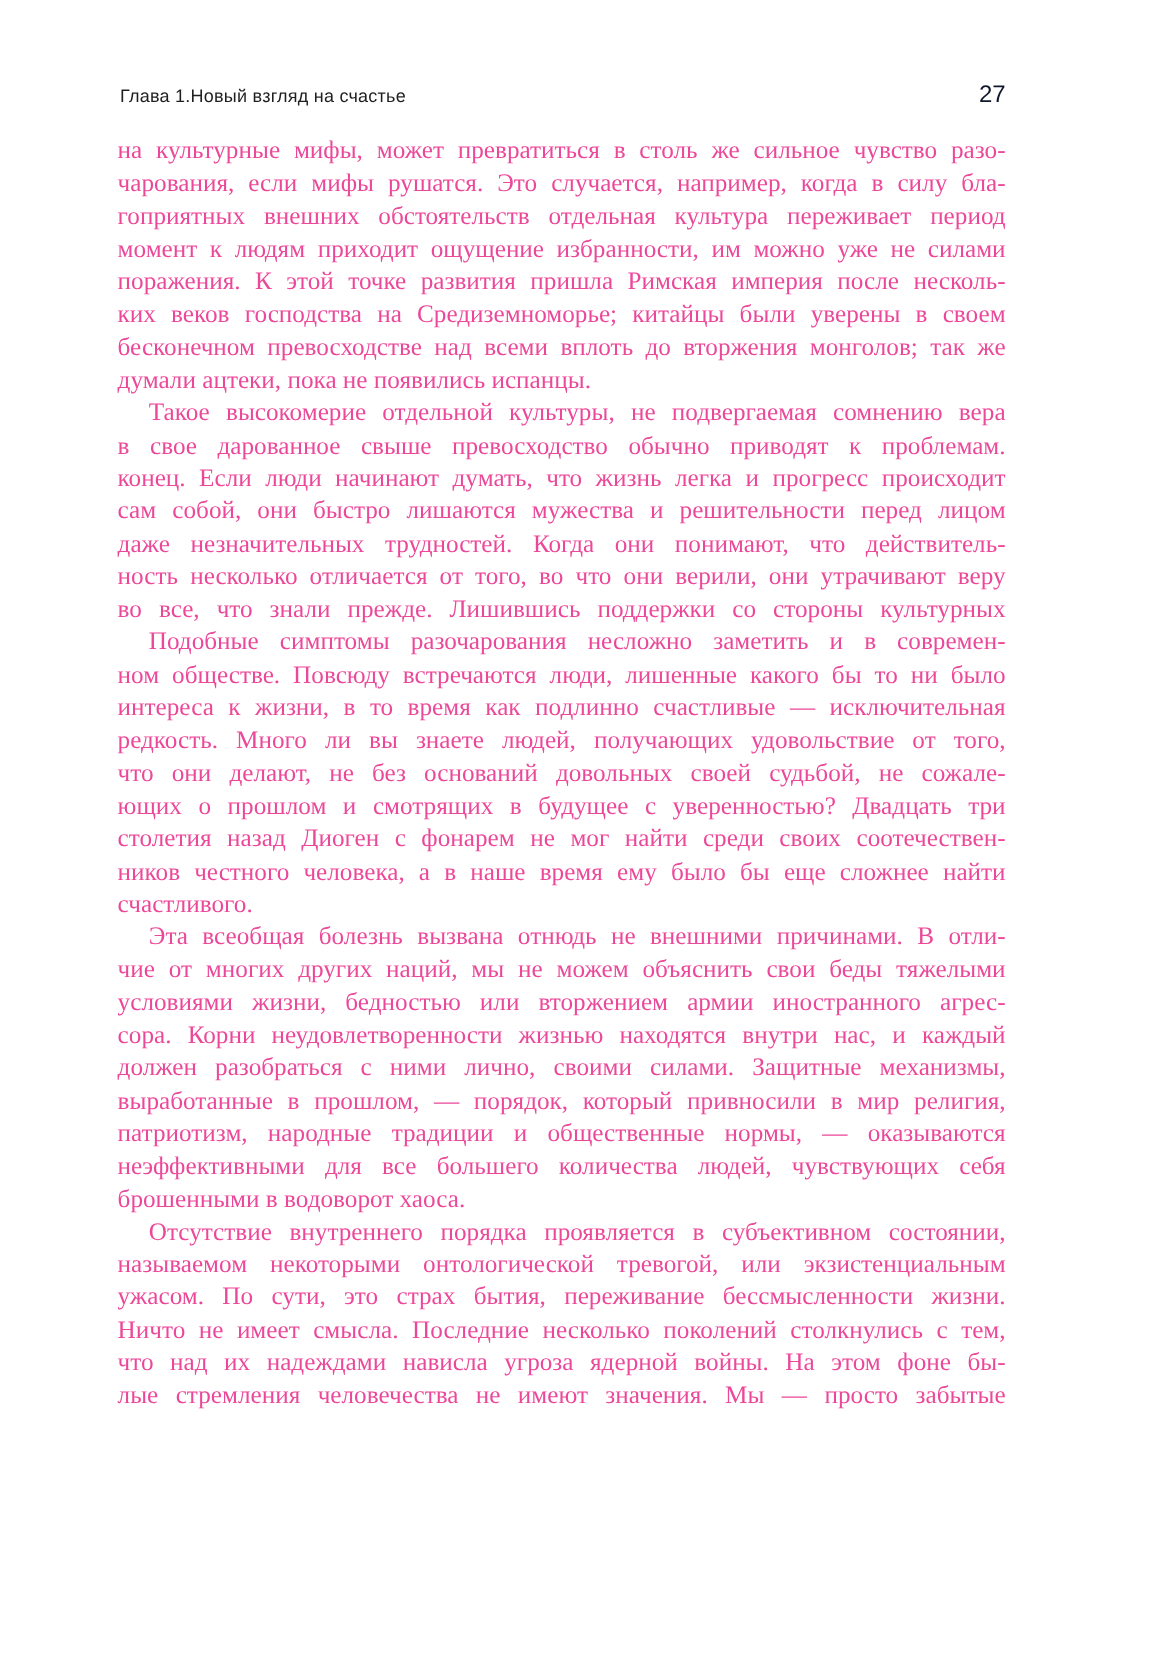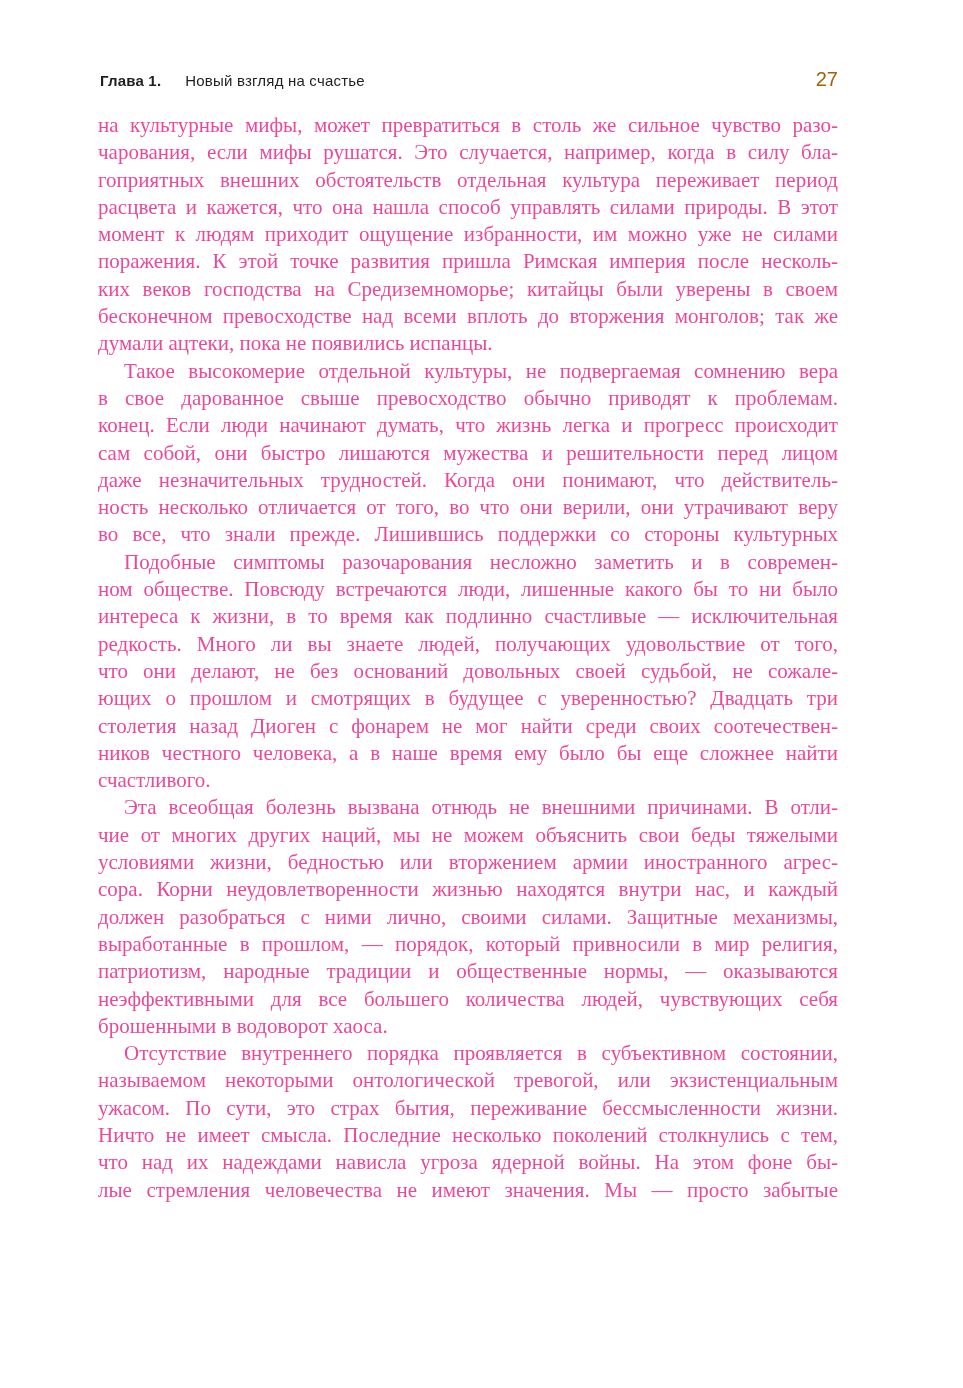--- a/index.html
+++ b/index.html
@@ -25,24 +25,24 @@
     justify-content: space-between;
     align-items: baseline;
     font-family: "Liberation Sans", sans-serif;
     color: #1f1f1f;
   }
   .rh-left {
     font-size: 15px;
     letter-spacing: 0.2px;
     white-space: nowrap;
   }
-  .rh-chapter { margin-right: 24px; font-weight: bold; }
+  .rh-chapter { margin-right: 0; }
   .rh-page {
     font-size: 20px;
-    color: #a16207;
+    color: #0f172a;
   }
   .text-column {
     position: absolute;
     left: 98px;
     top: 112px;
     width: 740px;
   }
   .para {
     margin: 0;
     padding: 0;
@@ -72,21 +72,20 @@
       <span class="rh-chapter">Глава 1.</span><span class="rh-title">Новый взгляд на счастье</span>
     </div>
     <div class="rh-page">27</div>
   </header>
 
   <main class="text-column">
       <p class="para">
         <span class="line">на культурные мифы, может превратиться в столь же сильное чувство разо-</span>
         <span class="line">чарования, если мифы рушатся. Это случается, например, когда в силу бла-</span>
         <span class="line">гоприятных внешних обстоятельств отдельная культура переживает период</span>
-        <span class="line">расцвета и кажется, что она нашла способ управлять силами природы. В этот</span>
         <span class="line">момент к людям приходит ощущение избранности, им можно уже не силами</span>
         <span class="line">поражения. К этой точке развития пришла Римская империя после несколь-</span>
         <span class="line">ких веков господства на Средиземноморье; китайцы были уверены в своем</span>
         <span class="line">бесконечном превосходстве над всеми вплоть до вторжения монголов; так же</span>
         <span class="line last-left">думали ацтеки, пока не появились испанцы.</span>
       </p>
       <p class="para indent">
         <span class="line">Такое высокомерие отдельной культуры, не подвергаемая сомнению вера</span>
         <span class="line">в свое дарованное свыше превосходство обычно приводят к проблемам.</span>
         <span class="line">конец. Если люди начинают думать, что жизнь легка и прогресс происходит</span>

